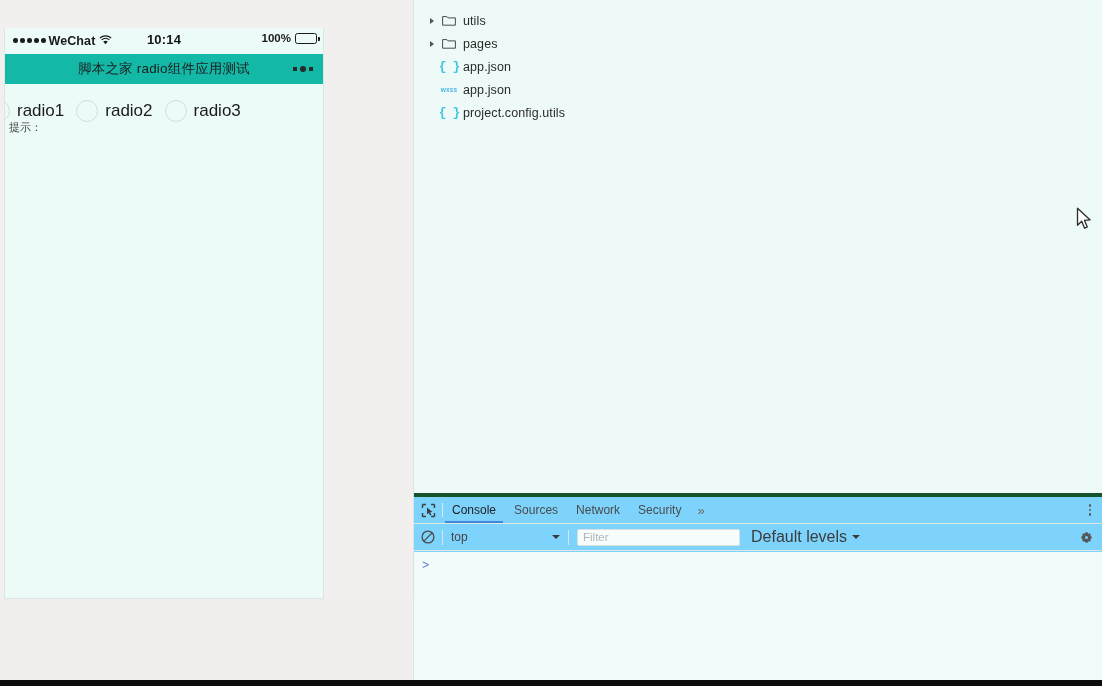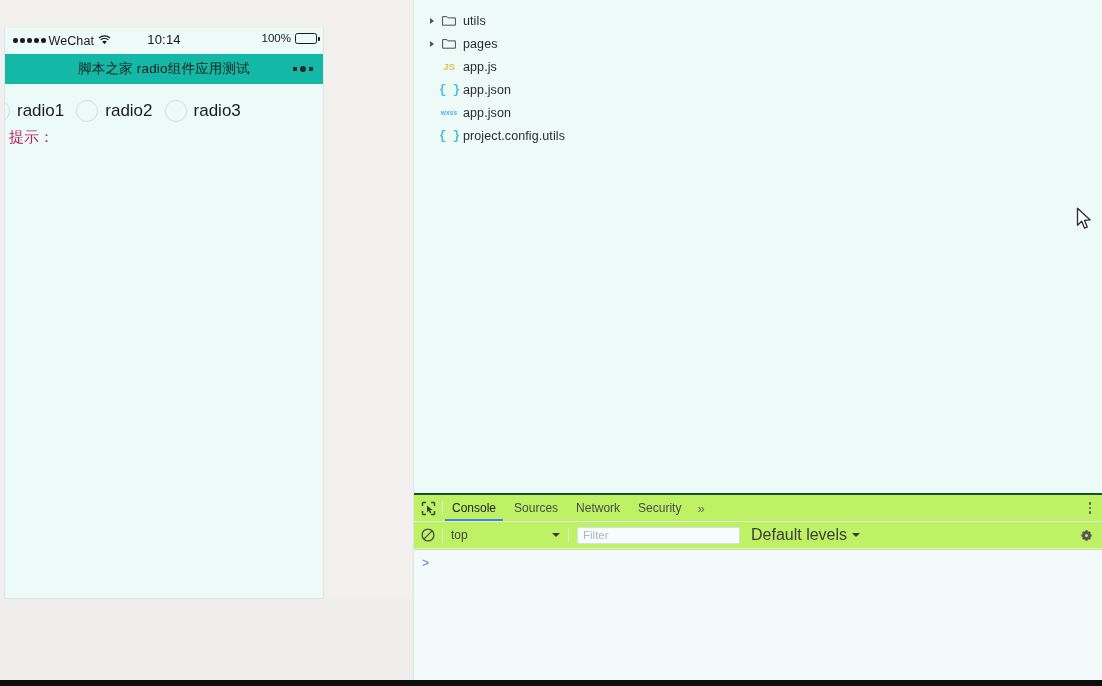--- a/index.html
+++ b/index.html
@@ -20,21 +20,21 @@
     background:#ecfbf8;
     border:1px solid #dfe5e4;
     border-top:none;
     overflow:hidden;
   }
 
   
   #status-bar{
     position:relative; height:26px; width:100%;
     background:#ecfbf8;
-    display:flex; align-items:center;
+    display:flex; align-items:center;font-weight:bold;
   }
   #carrier-group{
     position:absolute; left:8px; top:5px;
     display:flex; align-items:center; gap:3px;
     font-size:12.5px; color:#1c1c1c;
   }
   .sig-dots{ display:flex; gap:2.5px; align-items:center; }
   .sig-dots i{ width:4.5px; height:4.5px; border-radius:50%; background:#1b1b1b; display:block; }
   #carrier-name{ font-size:12.5px; color:#1a1a1a; letter-spacing:.1px; }
   #wifi-icon{ margin-left:1px; margin-top:1px; }
@@ -86,22 +86,22 @@
   .radio-circle{
     width:22px; height:22px; border-radius:50%;
     border:1px solid #d6dcdb; background:#ecfbf8;
     flex:none;
   }
   .radio-label{
     font-size:17px; color:#1b1b1b; margin-left:7px; margin-right:12px;
     white-space:nowrap;
   }
   #hint-line{
-    position:absolute; left:4px; top:44px;
-    font-size:15px; color:#be185d;
+    position:absolute; left:4px; top:36px;
+    font-size:11px; color:#404040;
   }
 
   
   #right-pane{
     position:absolute; left:413px; top:0; width:689px; height:680px;
     background:#eefaf8;
     border-left:1px solid #dbe6e4;
   }
 
   
@@ -120,22 +120,22 @@
   }
   .tree-name{ margin-left:3px; letter-spacing:.1px; }
   .ico-js{ color:#e8c14a; font-size:9.5px; font-weight:bold; font-family:"Liberation Sans",sans-serif; }
   .ico-json{ color:#3fc6de; font-size:13px; font-weight:bold; font-family:"Liberation Mono",monospace; letter-spacing:-1px; }
   .ico-wxss{ color:#4fb3e8; font-size:6.5px; font-weight:bold; letter-spacing:.2px; }
   .file-row{ padding-left:24px; }
 
   
   #devtools{
     position:absolute; left:0; right:0; top:493px; bottom:0;
-    background:#bef264;
-    border-top:2px solid #14532d;
+    background:#7dd3fc;
+    border-top:4px solid #14532d;
   }
   #dt-tabs{
     height:27px; display:flex; align-items:stretch;
     border-bottom:1px solid #dde7e6;
     position:relative;
   }
   #inspect-btn{
     width:28px; display:flex; align-items:center; justify-content:center;
     flex:none;
   }
@@ -297,24 +297,20 @@
           <span class="tri"></span>
         </span>
       <span class="tree-ico">
         <svg width="14" height="11" viewBox="0 0 14 11">
             <path d="M0.6 1.6h4.3l1.1 1.3h7.4v7.3H0.6z" fill="none" stroke="#4a4a4a" stroke-width="1"></path>
           </svg>
       </span>
       <span class="tree-name">pages</span>
     </div>
 
-    <div class="tree-row file-row">
-      <span class="tree-ico ico-js">JS</span>
-      <span class="tree-name">app.js</span>
-    </div>
 
     <div class="tree-row file-row">
       <span class="tree-ico ico-json">{ }</span>
       <span class="tree-name">app.json</span>
     </div>
 
     <div class="tree-row file-row">
       <span class="tree-ico ico-wxss">wxss</span>
       <span class="tree-name">app.json</span>
     </div>

